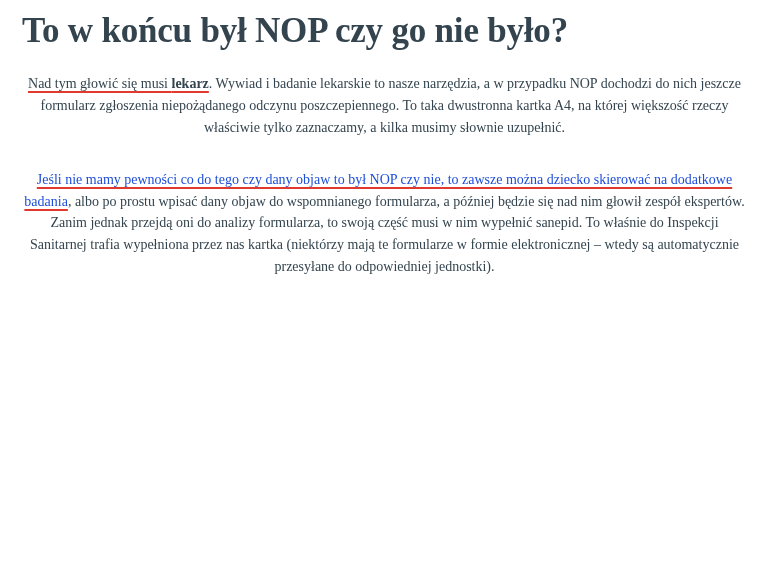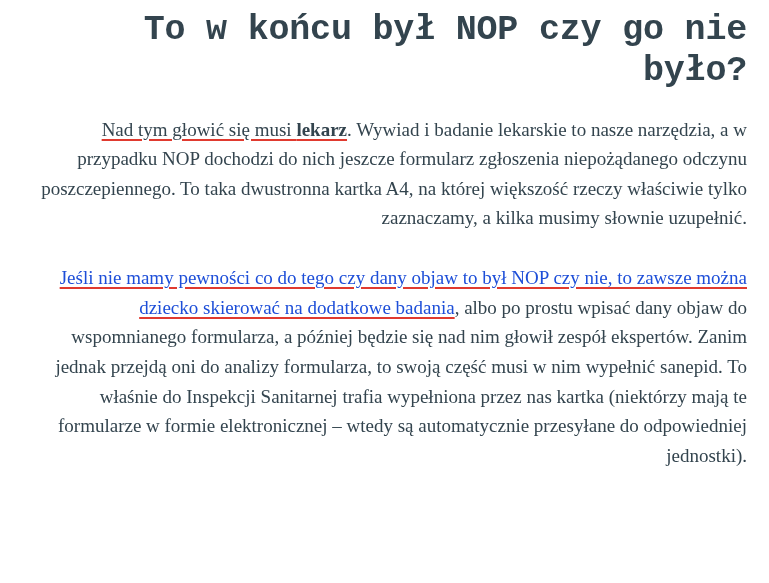--- a/index.html
+++ b/index.html
@@ -12,35 +12,34 @@
     background: #ffffff;
     font-family: "Liberation Serif", serif;
     color: #2b3a42;
     overflow: hidden;
   }
   .article {
     padding: 10px 22px 0 22px;
     box-sizing: border-box;
   }
   .article-title {
-    font-family: Liberation Mono, monospace;
+    font-family: Liberation Serif, serif;
     font-size: 35px;
     font-weight: 700;
     line-height: 1.18;
     color: #33444e;
     margin: 0 0 22px 0;
     letter-spacing: -0.2px;
-    text-align: right;
   }
   .para {
-    font-size: 19px;
+    font-size: 14px;
     line-height: 1.56;
     color: #33444e;
     margin: 0 0 30px 0;
-    text-align: right;
+    text-align: center;
   }
   .para:last-child {
     margin-bottom: 0;
   }
   .u-red {
     text-decoration: underline;
     text-decoration-color: #e03a2f;
     text-decoration-thickness: 2px;
     text-underline-offset: 3px;
     -webkit-text-decoration-color: #e03a2f;

